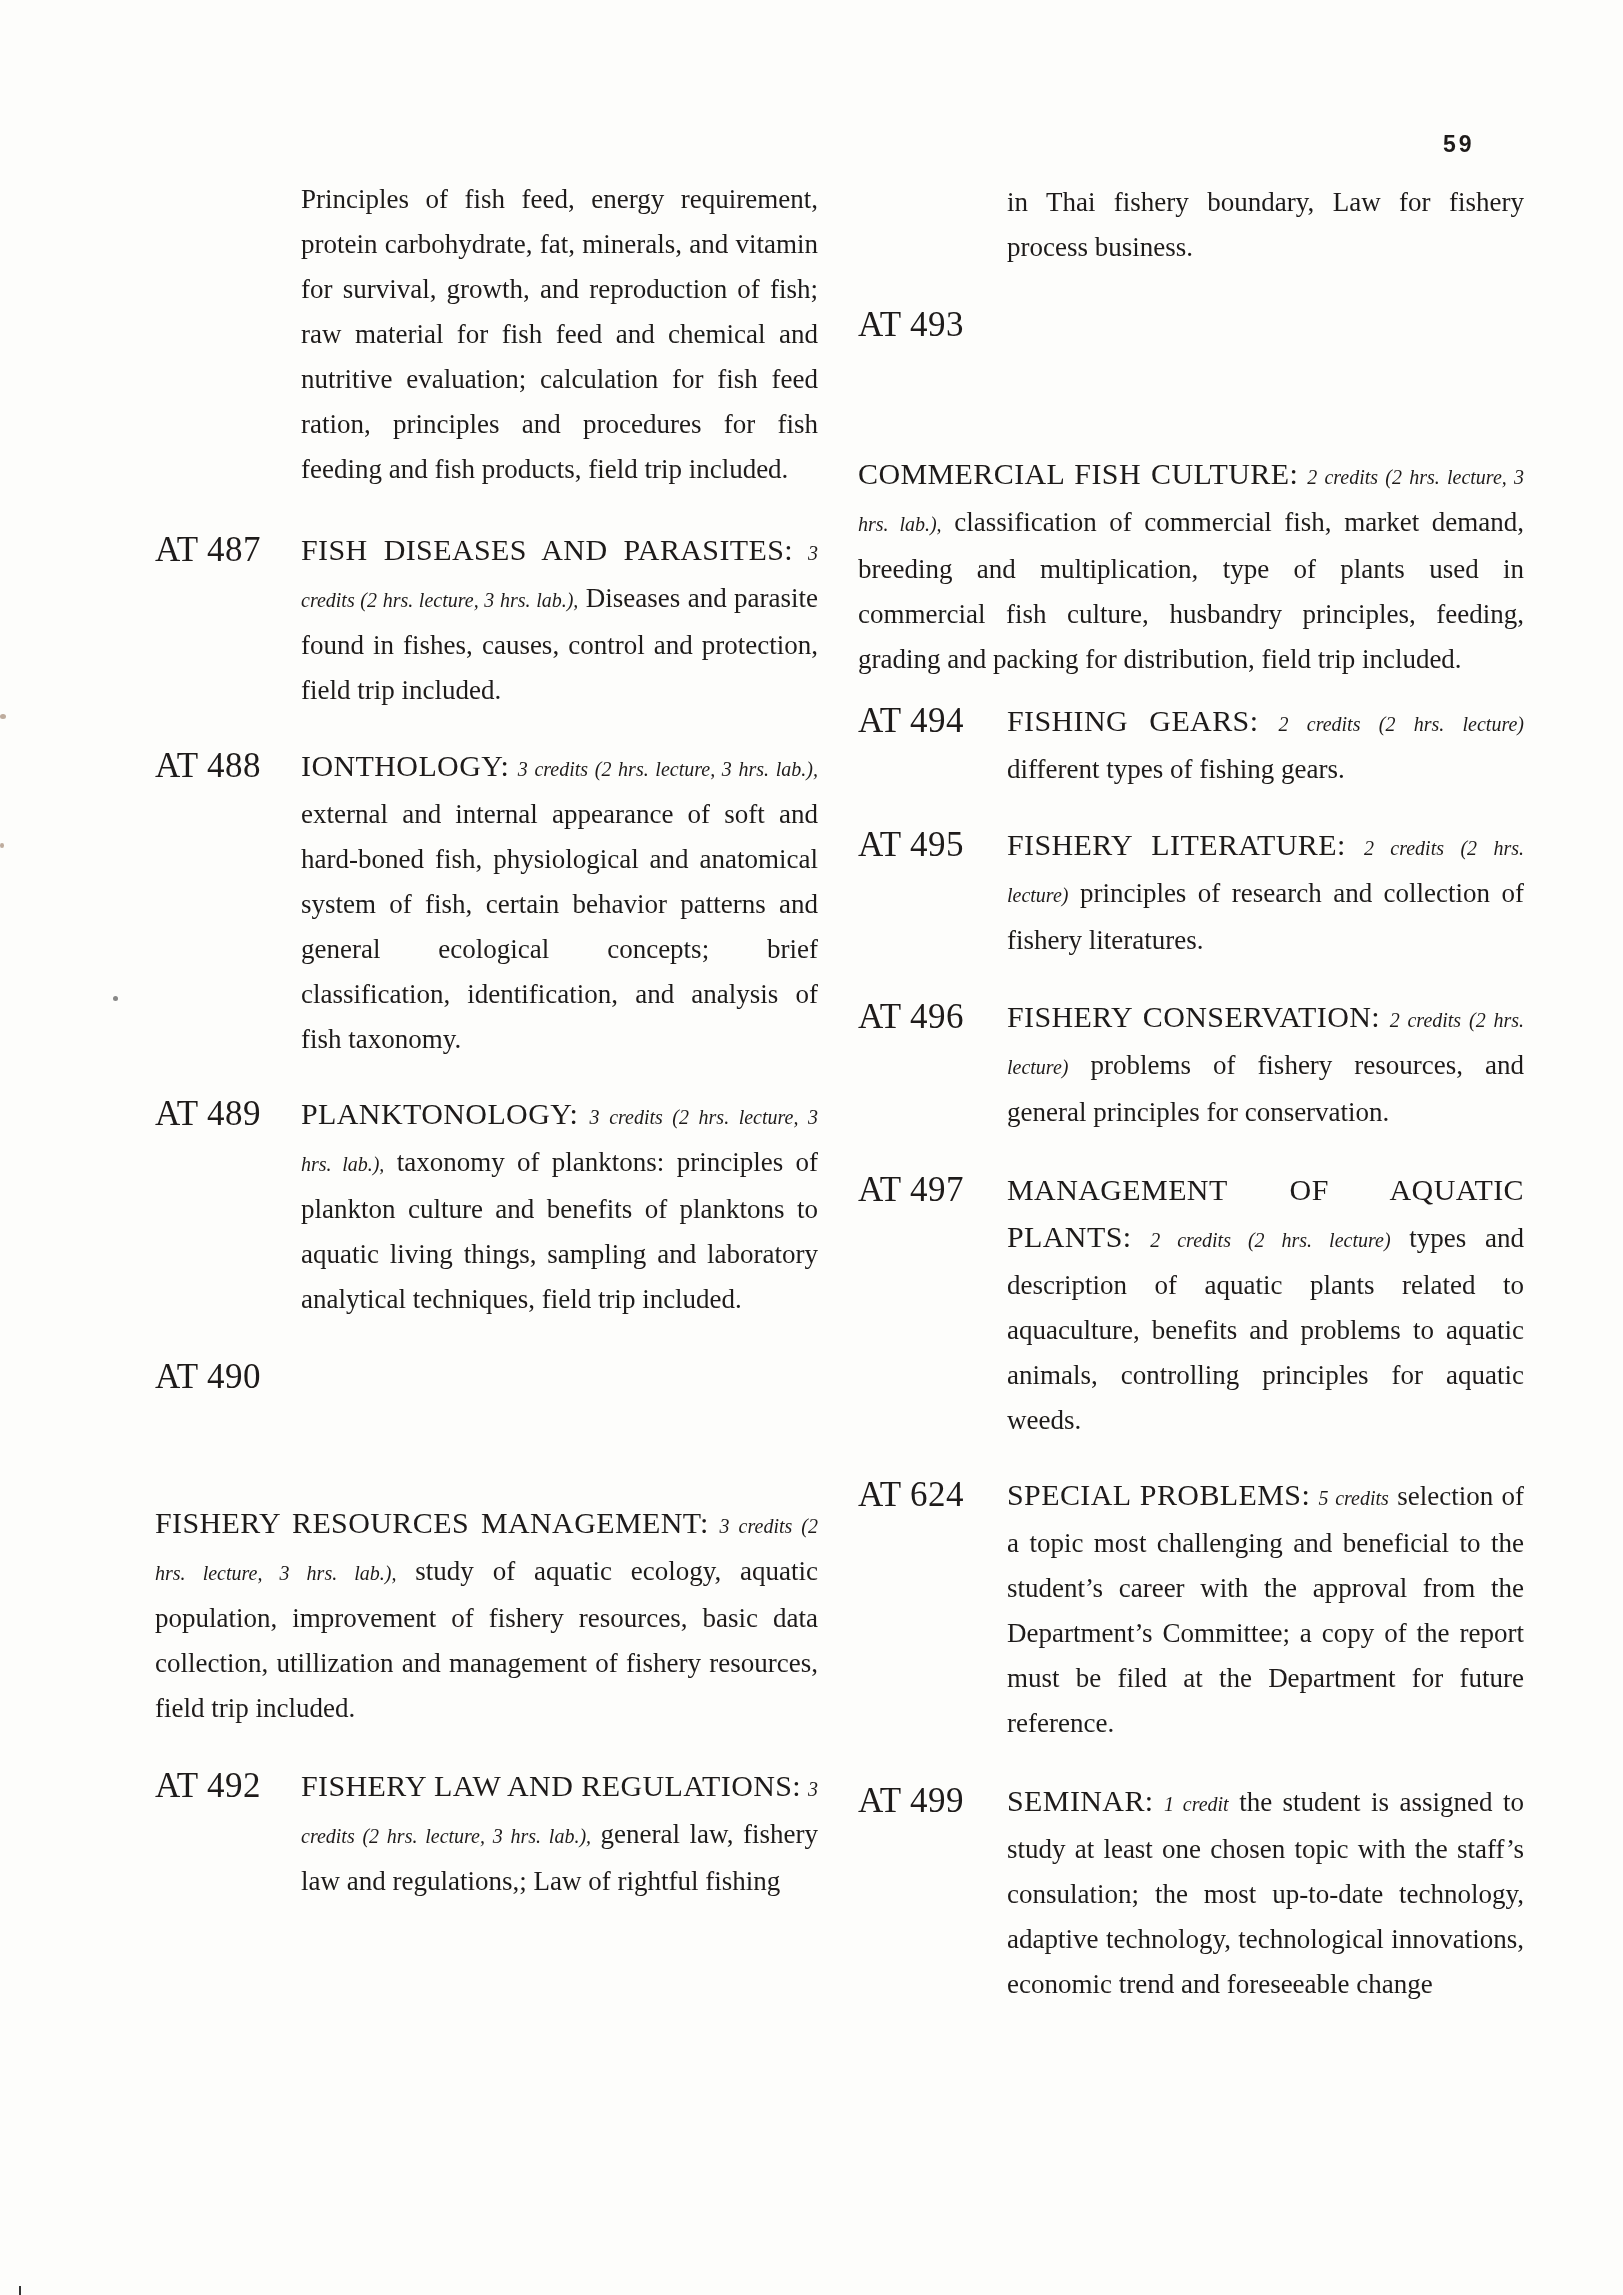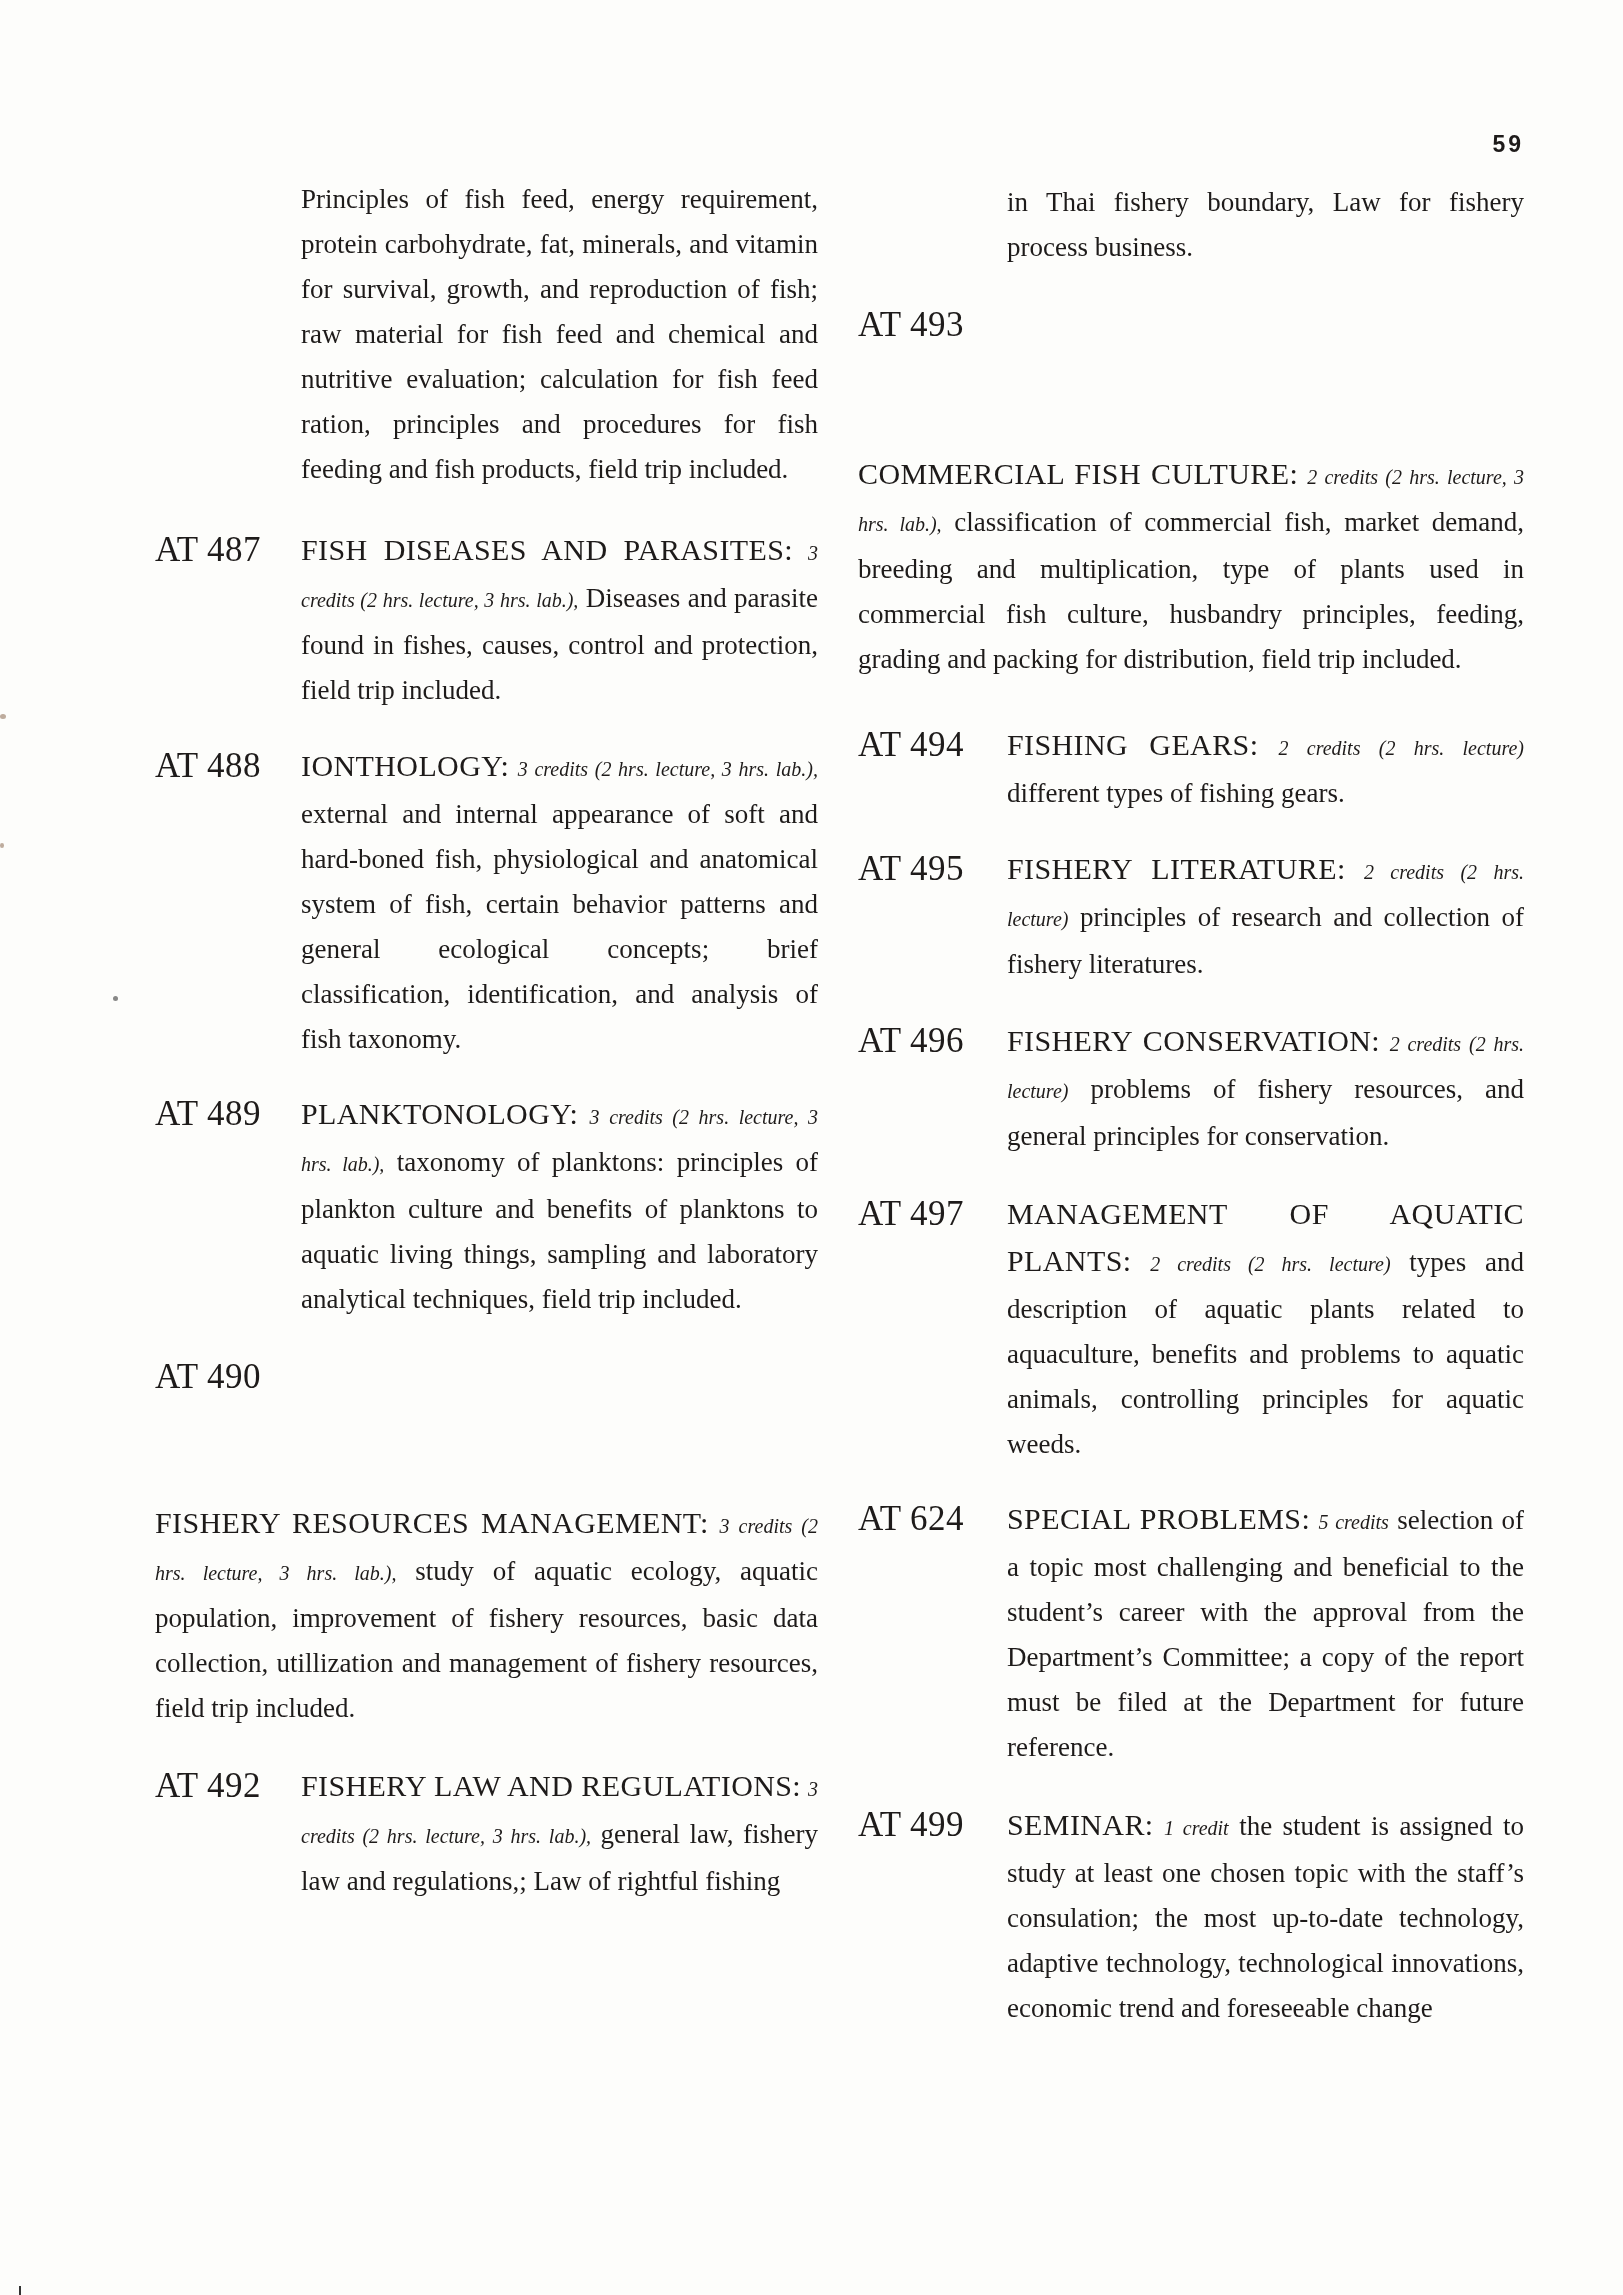--- a/index.html
+++ b/index.html
@@ -13,21 +13,20 @@
     position: relative;
     overflow: hidden;
     font-family: "Liberation Serif", "DejaVu Serif", serif;
     color: #1e1b1a;
   }
   .page-number {
     position: absolute;
     left: 1443px;
     top: 131px;
     width: 81px;
-    text-align: right;
     font-family: "Liberation Sans", "DejaVu Sans", sans-serif;
     font-weight: bold;
     font-size: 23px;
     letter-spacing: 2.9px;
     color: #1e1b1a;
   }
   .column {
     position: absolute;
     top: 177px;
   }
@@ -72,21 +71,21 @@
   
   #e-cont-left { margin-top: 0; }
   #e-487 { margin-top: 35px; }
   #e-488 { margin-top: 29.5px; }
   #e-489 { margin-top: 29.5px; }
   #e-490 { margin-top: 32px; flex-direction: column; }
   #e-492 { margin-top: 32px; }
 
   #e-cont-right { margin-top: 0; }
   #e-493 { margin-top: 32px; flex-direction: column; }
-  #e-494 { margin-top: 40px; }
+  #e-494 { margin-top: 16px; }
   #e-495 { margin-top: 29.5px; }
   #e-496 { margin-top: 31px; }
   #e-497 { margin-top: 32px; }
   #e-498 { margin-top: 29.5px; }
   #e-499 { margin-top: 32px; }
 
   .speck {
     position: absolute;
     border-radius: 50%;
     background: #8a6a50;

